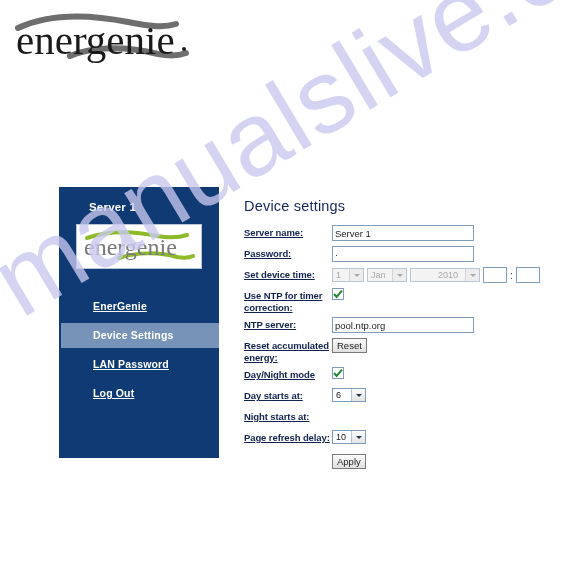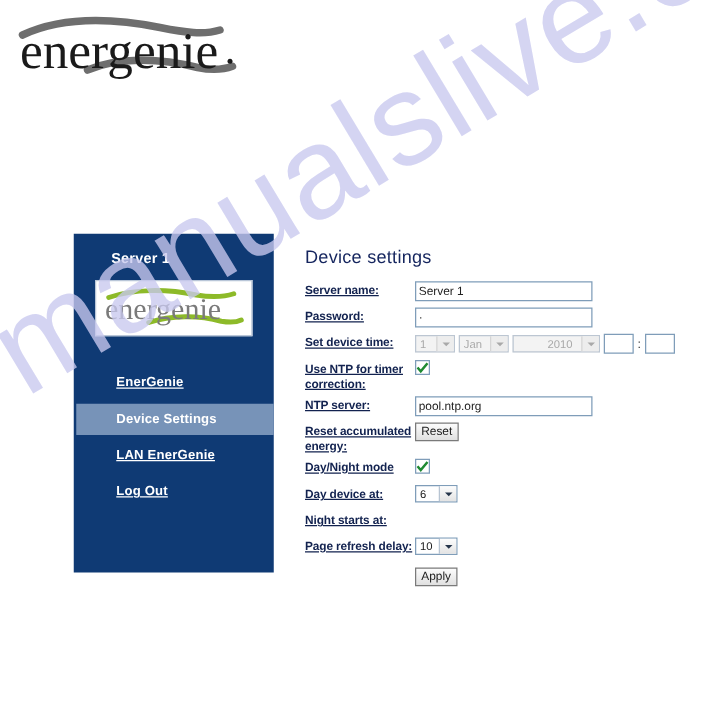--- a/index.html
+++ b/index.html
@@ -273,21 +273,21 @@
     <div class="nav">
       <div class="nav-item">
         <span class="lbl">EnerGenie</span>
       </div>
       <div class="nav-gap"></div>
       <div class="nav-item active">
         <span class="lbl">Device Settings</span>
       </div>
       <div class="nav-gap"></div>
       <div class="nav-item">
-        <span class="lbl">LAN EnerGenie</span>
+        <span class="lbl">LAN Password</span>
       </div>
       <div class="nav-gap"></div>
       <div class="nav-item">
         <span class="lbl">Log Out</span>
       </div>
     </div>
   </div>
 
   <div class="content">
     <div class="page-title">Device settings</div>
@@ -357,21 +357,21 @@
       <div class="ctl">
         <span class="chk">
           <svg width="10" height="10" viewBox="0 0 10 10">
             <path d="M1 5 L3.6 8 L9 1.6" fill="none" stroke="#1f8a32" stroke-width="2"></path>
           </svg>
         </span>
       </div>
     </div>
 
     <div class="form-row">
-      <div class="lbl">Day device at:</div>
+      <div class="lbl">Day starts at:</div>
       <div class="ctl">
         <span class="sel w-hour">
           <span class="val">6</span>
           <span class="arw"></span>
         </span>
       </div>
     </div>
 
     <div class="form-row">
       <div class="lbl">Night starts at:</div>

